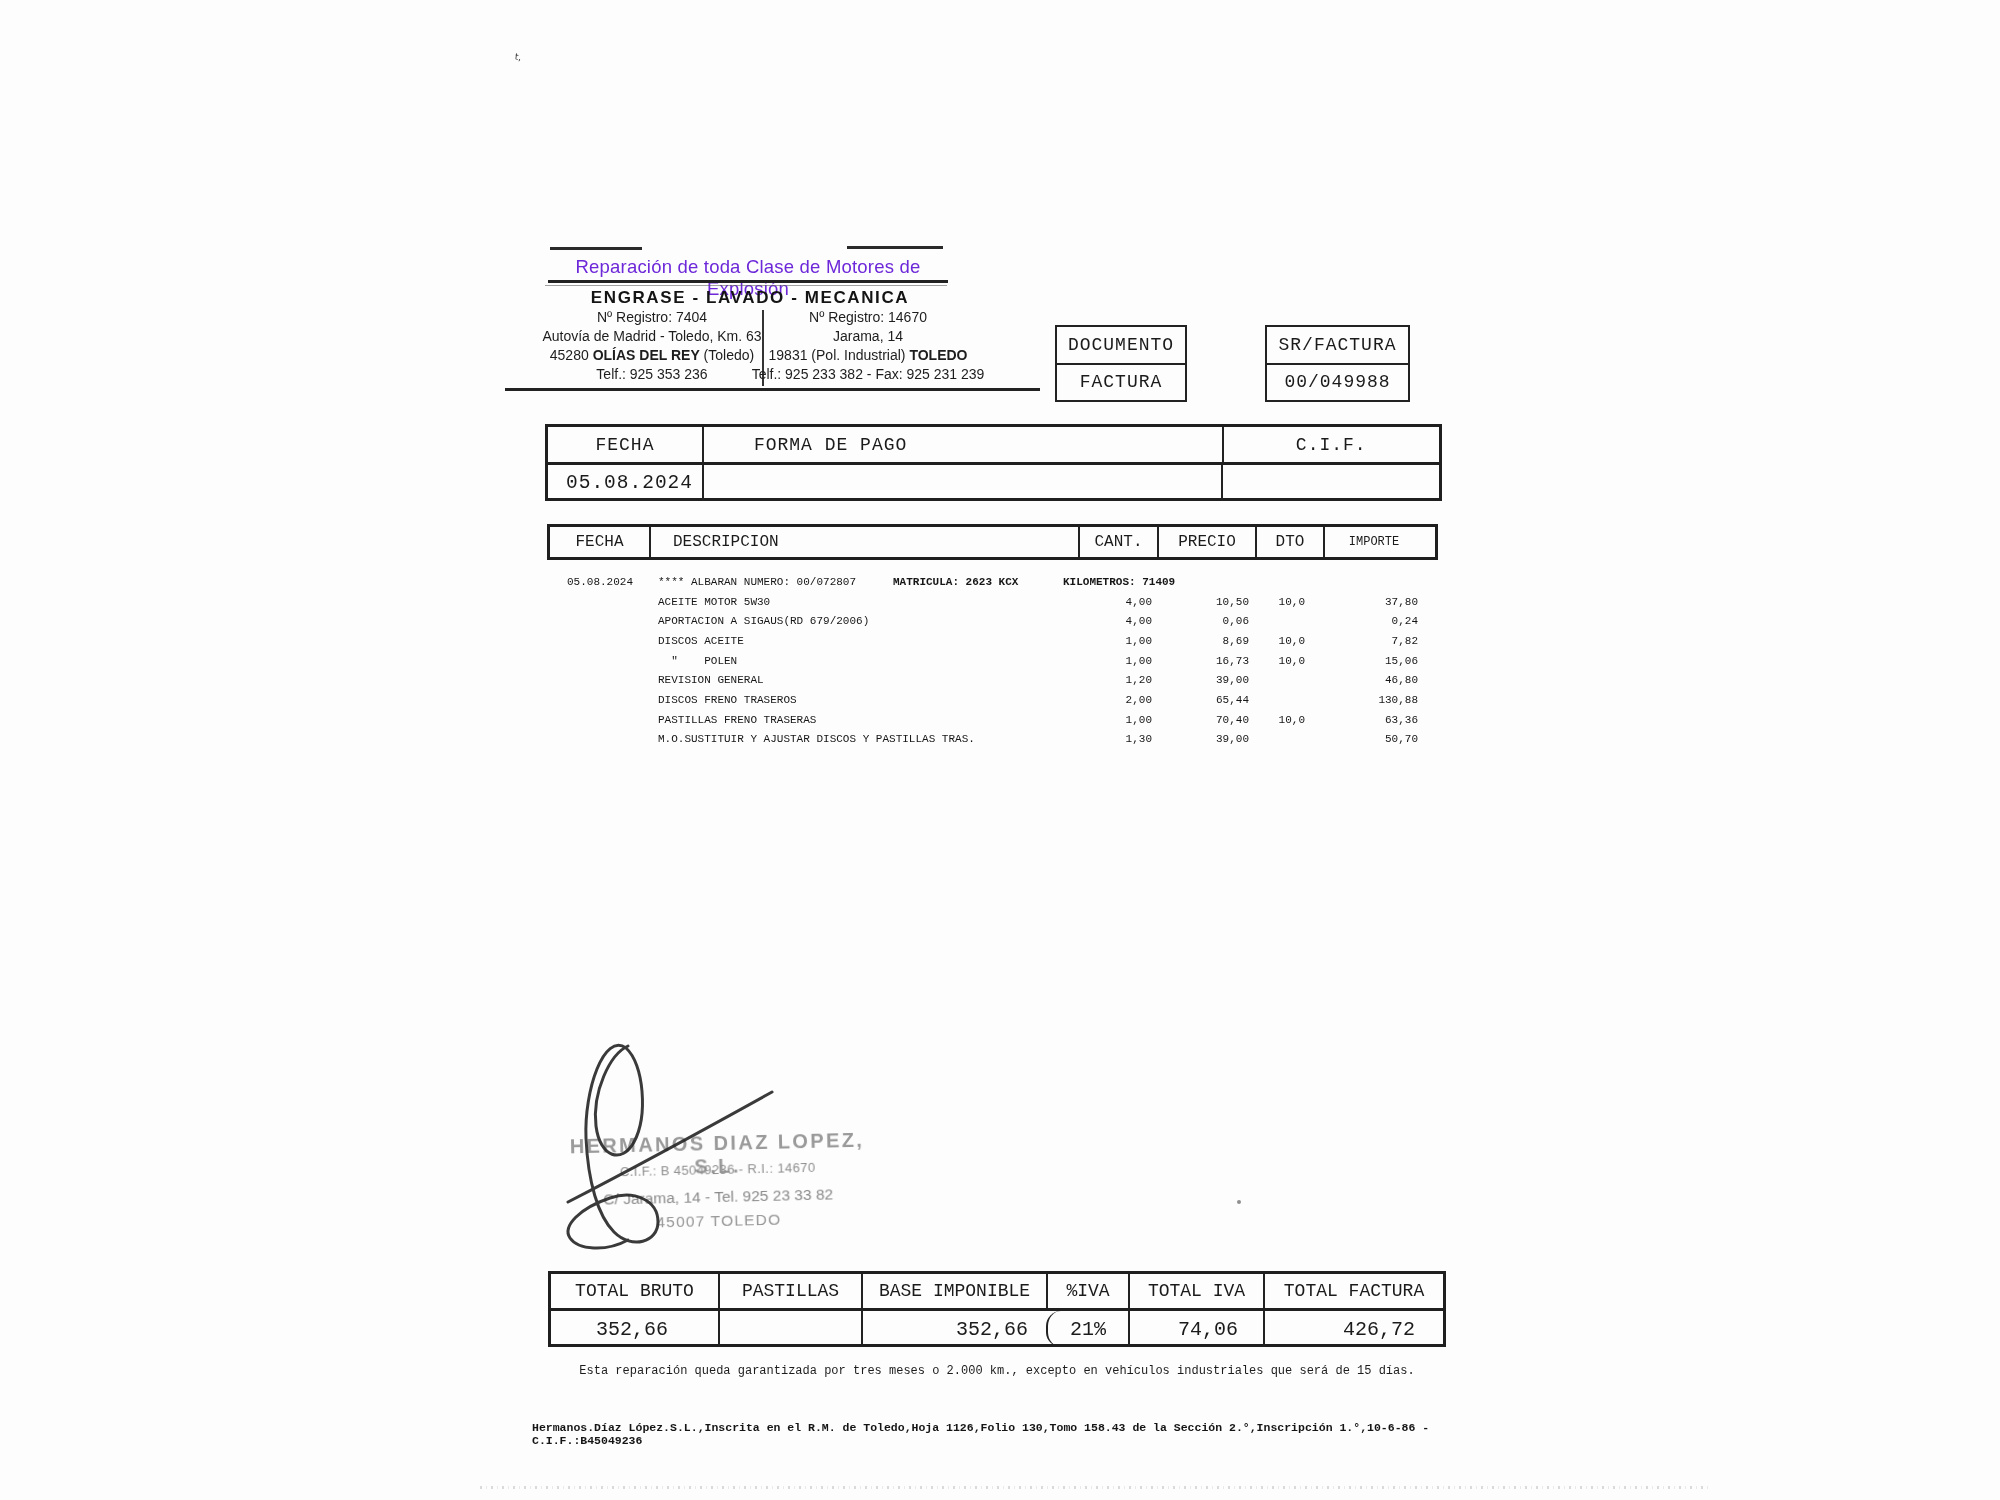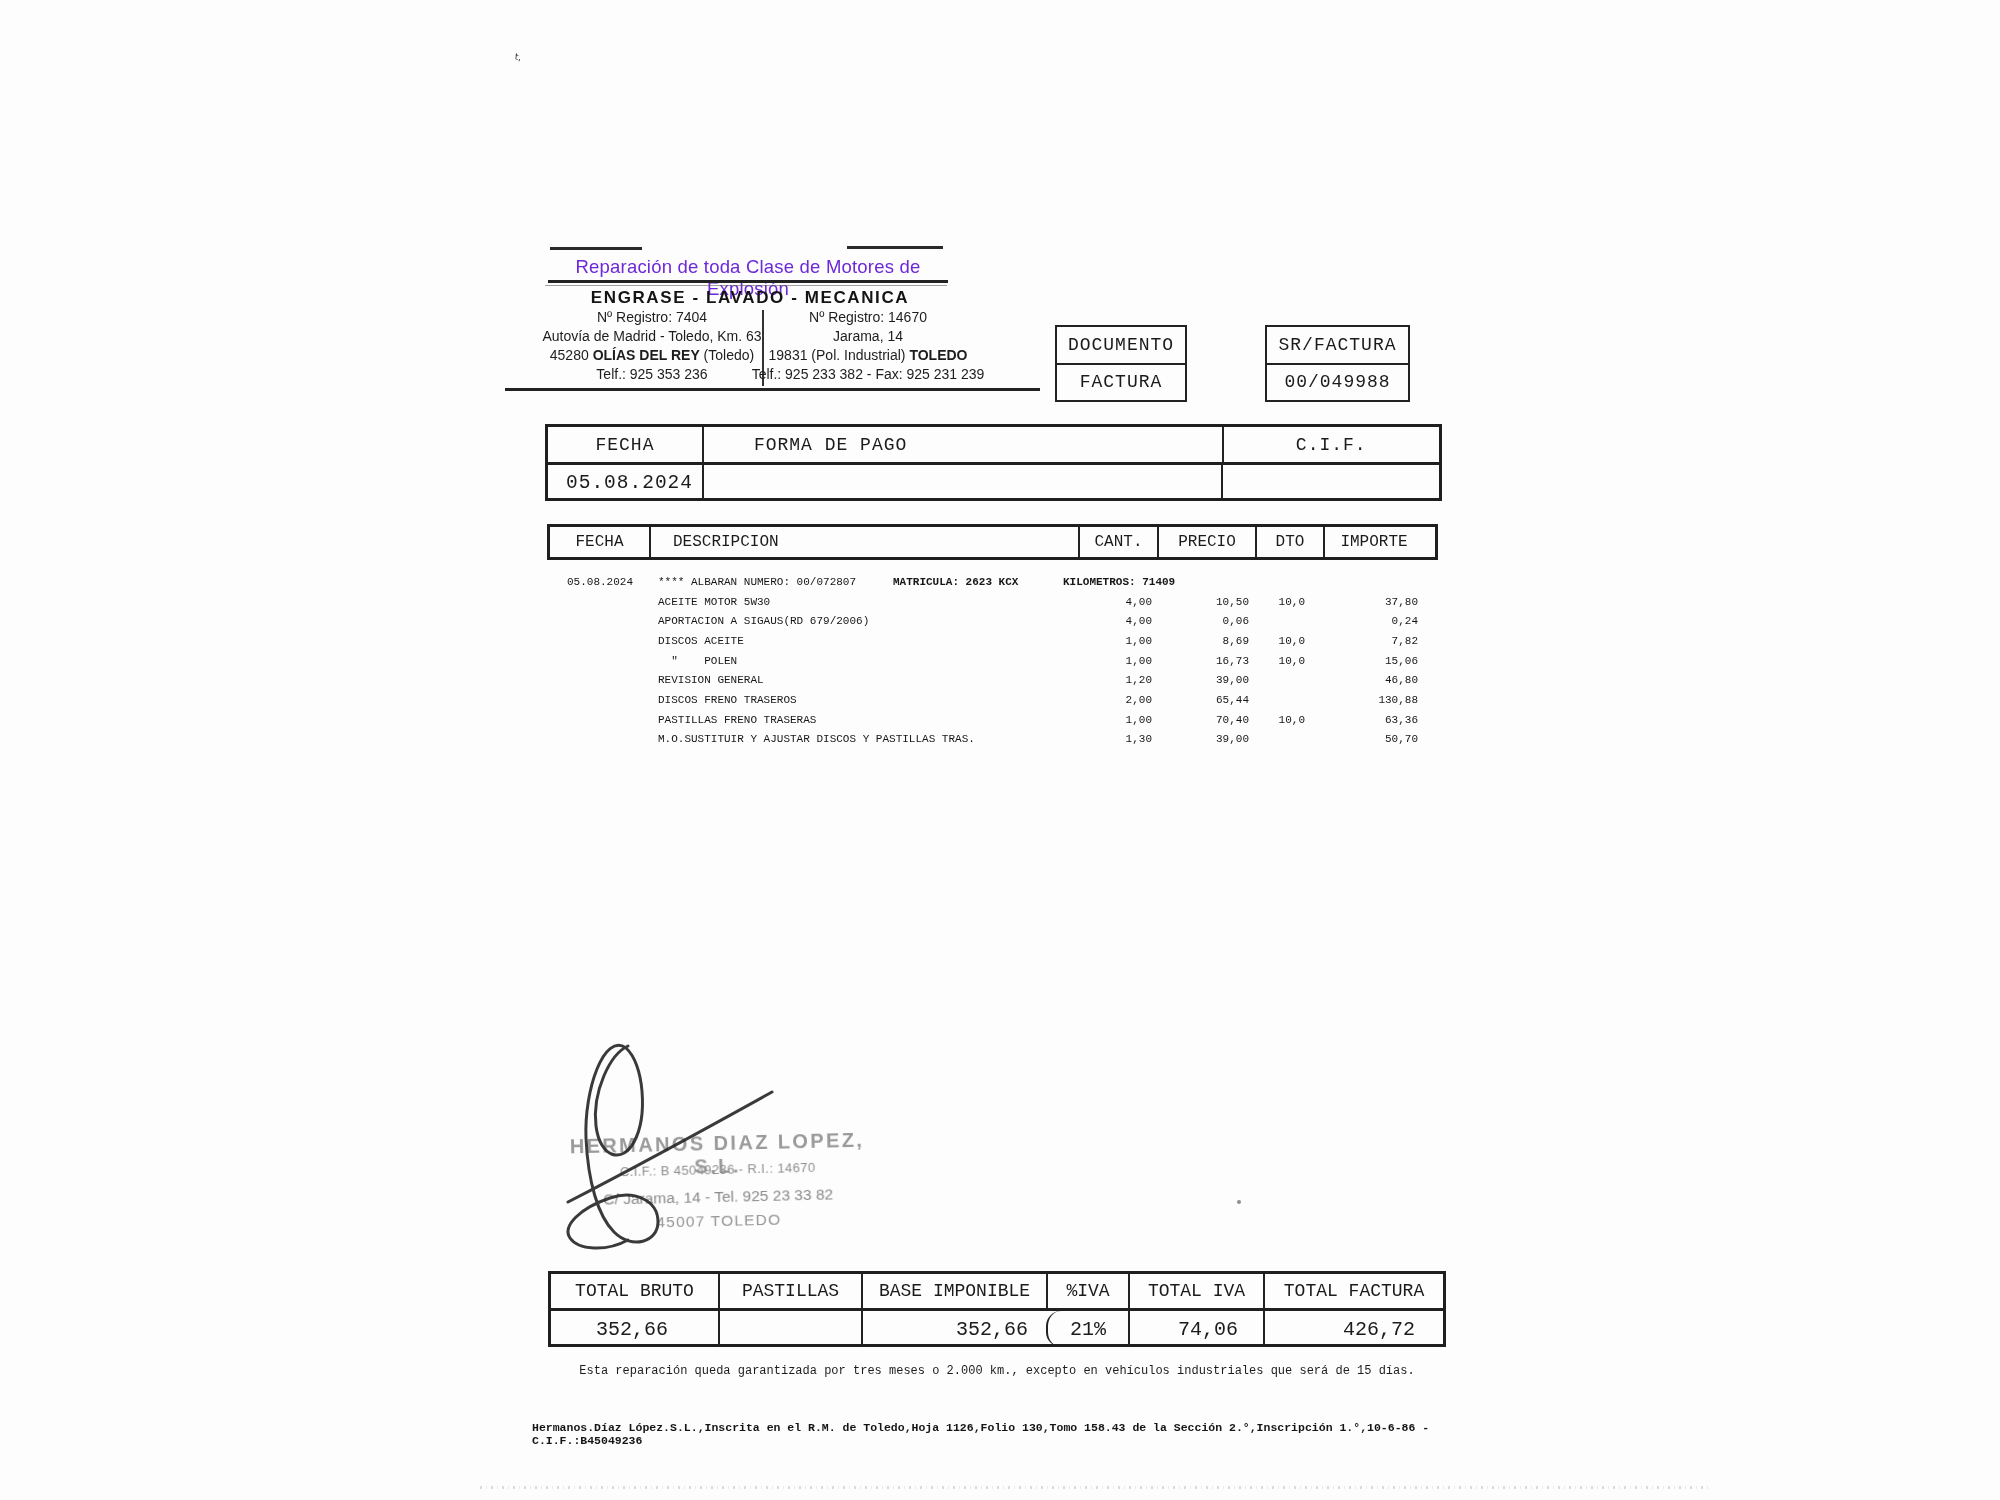--- a/index.html
+++ b/index.html
@@ -107,21 +107,21 @@
       <div class="mono val19 cellpad" style="width:219px;border-left:2.5px solid #222;box-sizing:border-box;"></div>
     </div>
   </div>
 
   <div class="abs box" style="left:547px;top:524px;width:891px;height:36px;display:flex;">
     <div class="ctr mono" style="width:99px;font-size:16px;box-sizing:border-box;">FECHA</div>
     <div class="mono" style="width:429px;font-size:16px;display:flex;align-items:center;padding-left:22px;border-left:2.5px solid #222;box-sizing:border-box;">DESCRIPCION</div>
     <div class="ctr mono" style="width:79px;font-size:16px;border-left:2.5px solid #222;box-sizing:border-box;">CANT.</div>
     <div class="ctr mono" style="width:98px;font-size:16px;border-left:2.5px solid #222;box-sizing:border-box;">PRECIO</div>
     <div class="ctr mono" style="width:68px;font-size:16px;border-left:2.5px solid #222;box-sizing:border-box;">DTO</div>
-    <div class="ctr mono" style="width:100px;font-size:16px;border-left:2.5px solid #222;box-sizing:border-box;">IMPORTE</div>
+    <div class="ctr mono" style="width:100px;font-size:12px;border-left:2.5px solid #222;box-sizing:border-box;">IMPORTE</div>
   </div>
 
   <div class="item-row" style="top:576px;">
     <span class="c-date">05.08.2024</span>
     <span class="c-desc">**** ALBARAN NUMERO: 00/072807</span>
     <span class="c-matricula">MATRICULA: 2623 KCX</span>
     <span class="c-kms">KILOMETROS: 71409</span>
   </div>
 
   <div class="item-row" style="top:596px;">

